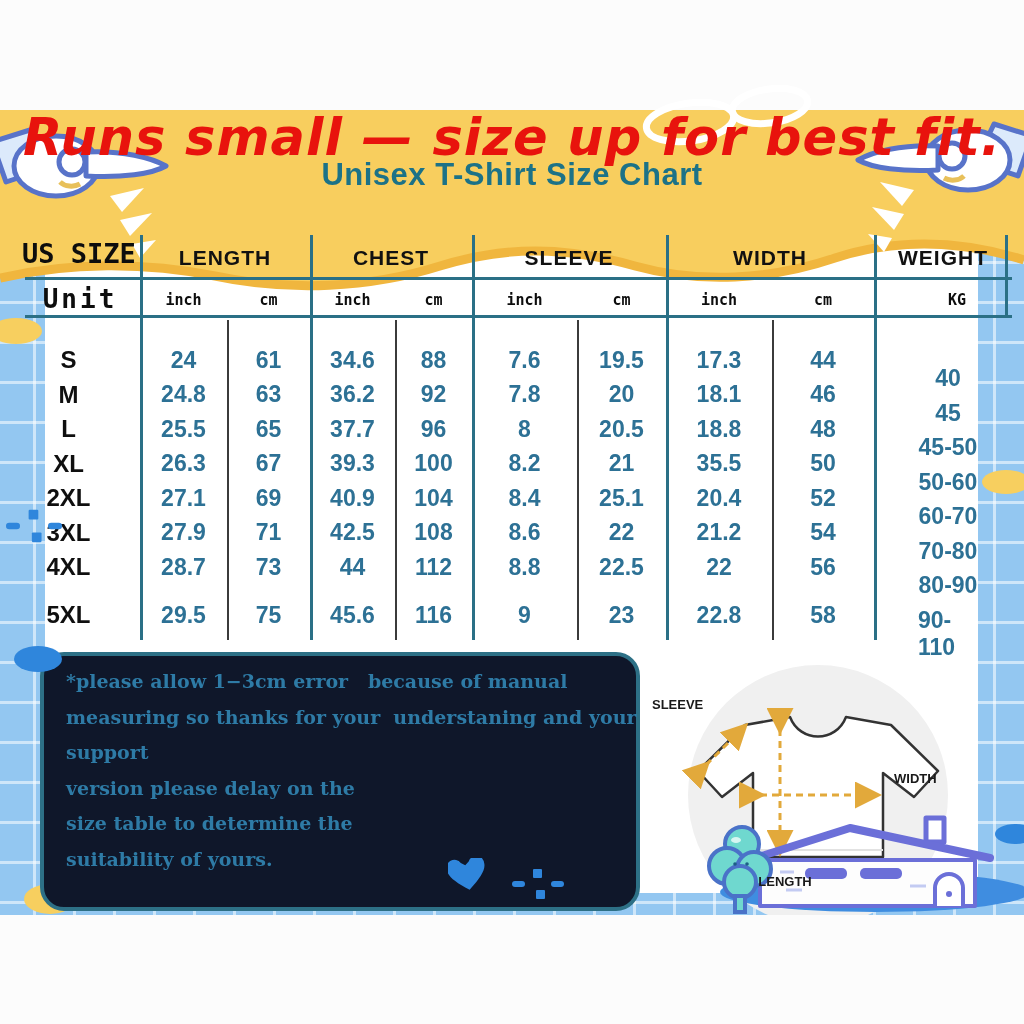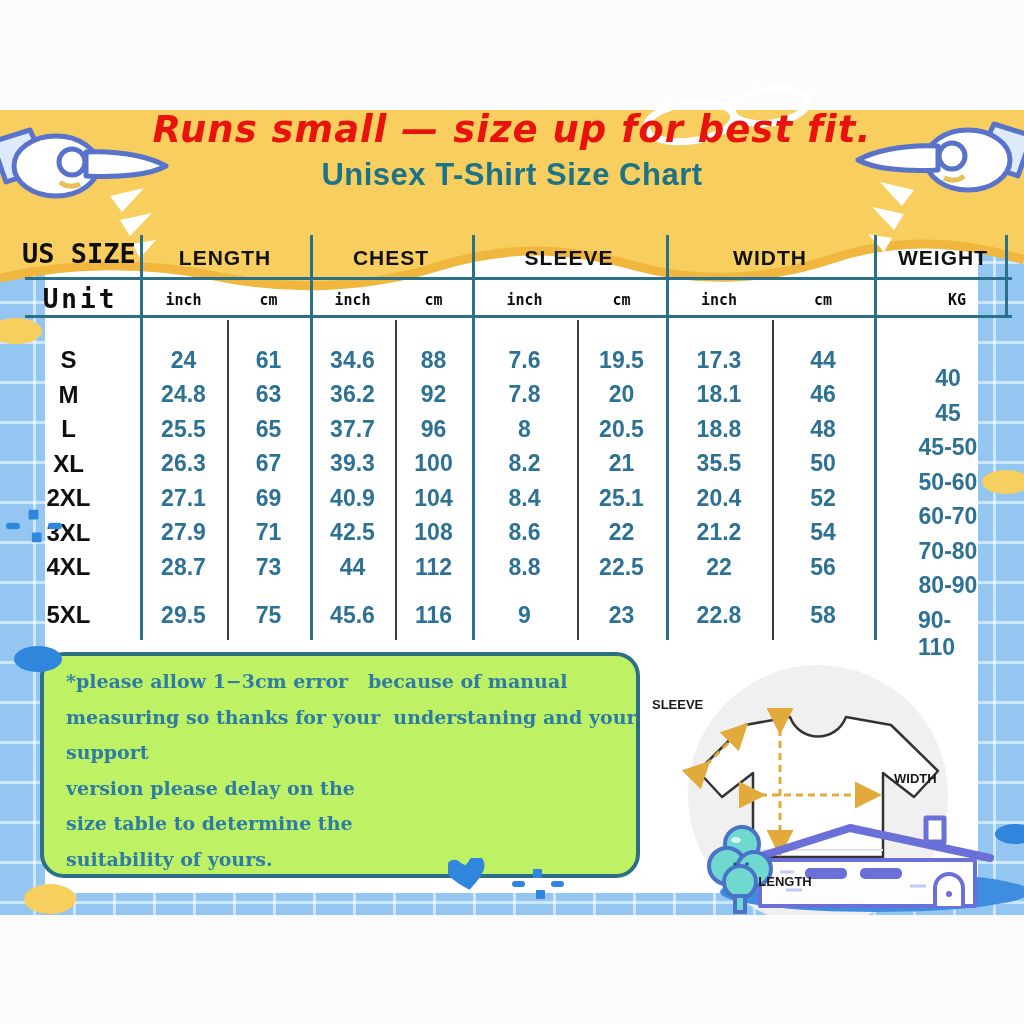--- a/index.html
+++ b/index.html
@@ -12,21 +12,21 @@
                      linear-gradient(90deg,rgba(255,255,255,.55) 3px,transparent 3px);
     background-size:40px 40px;background-position:-7px -9px;}
   .white-panel{position:absolute;left:45px;top:240px;width:933px;height:653px;background:#fff;}
   .band-svg{position:absolute;left:0;top:110px;}
   .rings-svg{position:absolute;left:620px;top:78px;}
   .hand{position:absolute;width:190px;height:160px;}
   .hand.left{left:-10px;top:116px;}
   .hand.right{right:-10px;top:110px;transform:scaleX(-1);}
   
   .warn-title{position:absolute;left:0;top:108px;width:1024px;text-align:center;
-    font-family:"DejaVu Sans",sans-serif;font-style:italic;font-weight:700;font-size:37px;
+    font-family:"DejaVu Sans",sans-serif;font-style:italic;font-weight:700;font-size:51px;
     color:#e8130d;letter-spacing:1px;}
   .main-title{position:absolute;left:0;top:157px;width:1024px;text-align:center;
     font-weight:700;font-size:31px;color:#1c7287;letter-spacing:.5px;}
   
   .hline{position:absolute;height:3px;background:#2a7086;}
   .vline{position:absolute;width:3px;background:#2a7086;}
   .vline.thin{width:1.5px;background:#3b3b3b;}
   .us-size{position:absolute;left:22px;top:238px;width:120px;
     font-family:"DejaVu Sans Mono",monospace;font-weight:700;font-size:27px;color:#0d0d0d;}
   .grp{position:absolute;top:244px;height:28px;display:flex;align-items:center;justify-content:center;
@@ -36,22 +36,22 @@
   .u{position:absolute;top:289px;height:22px;display:flex;align-items:center;justify-content:center;
     font-family:"DejaVu Sans Mono",monospace;font-weight:700;font-size:15px;color:#0d0d0d;}
   
   .tbody{position:absolute;left:45px;top:328px;width:933px;}
   .trow{display:grid;grid-template-columns:95px 87px 83px 85px 77px 105px 89px 106px 102px 104px;height:34.5px;}
   .cell{display:flex;align-items:center;justify-content:center;font-weight:700;font-size:23px;color:#2d7195;}
   .cell.size{color:#0f0f0f;font-size:24px;font-weight:600;padding-right:48px;}
   .cell.c8{padding-left:44px;margin-top:37px;}
   
   .note-decor-semi{position:absolute;left:24px;top:884px;width:52px;height:30px;border-radius:50%;background:#f7cf5f;}
-  .note-box{position:absolute;left:40px;top:652px;width:600px;height:226px;box-sizing:border-box;
-    background:#bef264;border:4px solid #2d7086;border-radius:24px;padding:8px 0 0 22px;}
+  .note-box{position:absolute;left:40px;top:652px;width:600px;height:259px;box-sizing:border-box;
+    background:#0f172a;border:4px solid #2d7086;border-radius:24px;padding:8px 0 0 22px;}
   .note-line{font-family:"DejaVu Serif",serif;font-weight:700;font-size:19px;line-height:35.5px;
     color:#2e7ba6;white-space:pre;}
   
   .shirt-svg{position:absolute;left:650px;top:645px;}
   .house-svg{position:absolute;left:690px;top:812px;}
   .len-label{position:absolute;left:740px;top:874px;width:90px;text-align:center;
     font-weight:700;font-size:13px;color:#1a1a1a;z-index:9;}
   
   .dec{position:absolute;}
   .ell{border-radius:50%;}

